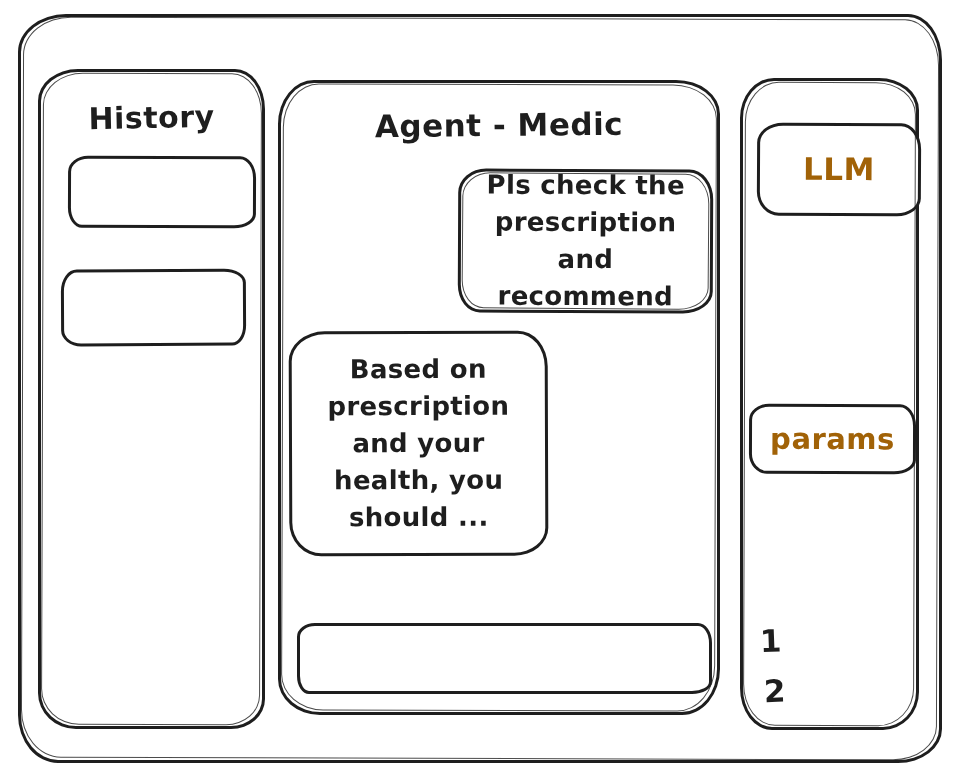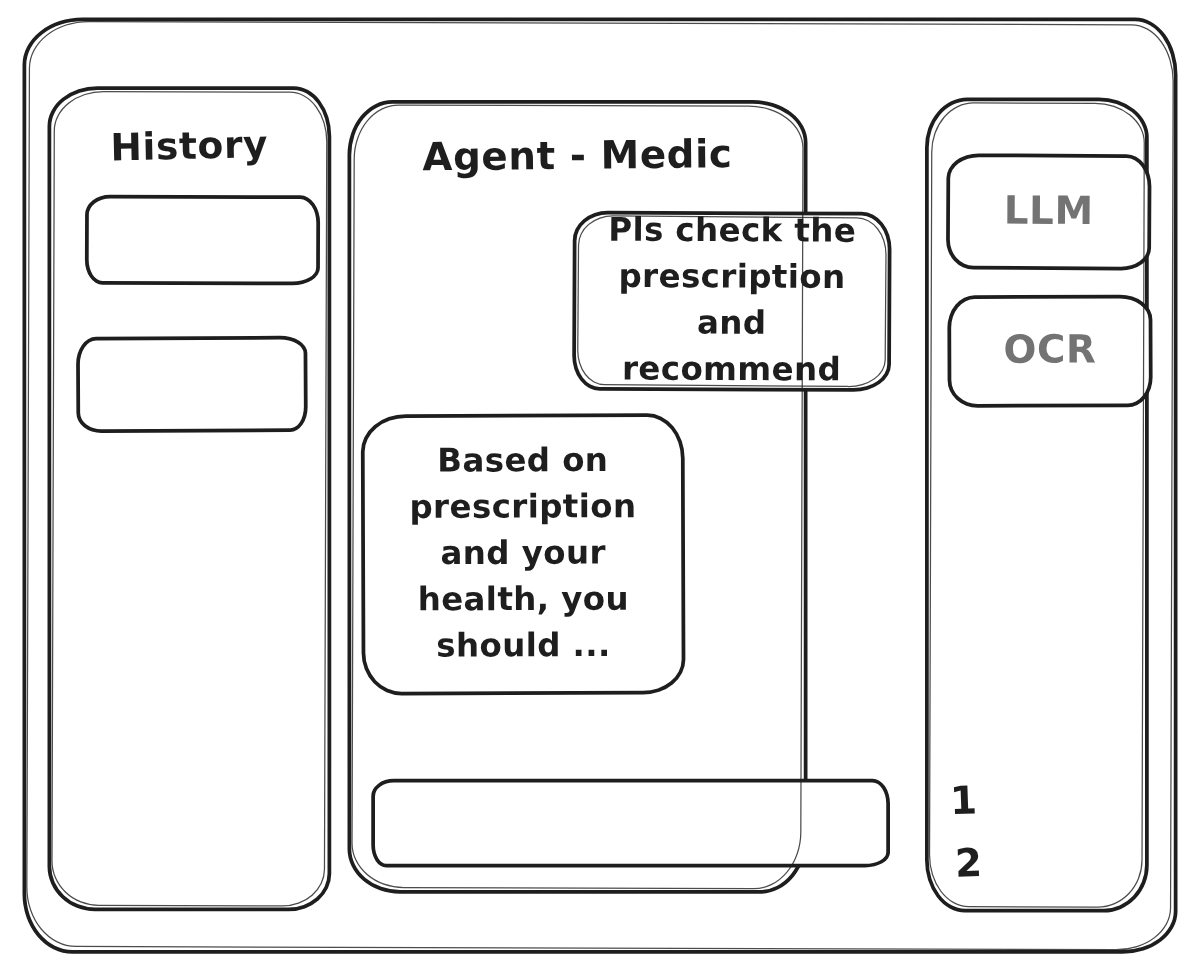--- a/index.html
+++ b/index.html
@@ -16,21 +16,21 @@
   .dbl::after {
     content:""; position:absolute; inset:1px; pointer-events:none;
     border:1.4px solid rgba(30,30,30,.8); border-radius:inherit;
     transform:rotate(.18deg);
   }
 
   .frame   { left:18px;  top:14px; width:924px; height:749px; border-width:3.5px;
              border-radius:48px 34px 44px 40px / 38px 46px 34px 48px; }
   .history { left:35px;  top:66px; width:227px; height:660px;
              border-radius:40px 30px 34px 38px / 32px 40px 30px 36px; }
-  .chat    { left:275px; top:77px; width:368px; height:635px;
+  .chat    { left:275px; top:77px; width:442px; height:635px;
              border-radius:36px 44px 38px 42px / 44px 34px 46px 36px;padding-left:36px; }
   .tools   { left:737px; top:75px; width:179px; height:652px;
              border-radius:34px 40px 36px 32px / 40px 32px 38px 42px; }
 
   .panel-title {
     position:absolute; left:0; width:100%; text-align:center;
     font-weight:600; letter-spacing:.5px;
   }
   .history .panel-title { top:28px; font-size:30px; transform:rotate(-1.2deg); }
   .chat .panel-title    { top:24px; font-size:31px; transform:rotate(-0.6deg); }
@@ -63,21 +63,21 @@
     background:#fff; border:3px solid #1e1e1e; outline:none;
     border-radius:18px 14px 20px 12px / 14px 20px 12px 18px;
     font:600 24px "DejaVu Sans","Liberation Sans",sans-serif; color:#1e1e1e;
     padding:0 18px;
   }
 
   .tool-btn {
     position:absolute; background:#fff; border:3px solid #1e1e1e; cursor:pointer;
     display:flex; align-items:center; justify-content:center; text-align:center;
     font-family:"DejaVu Sans","Liberation Sans",sans-serif;
-    font-weight:600; color:#737373; letter-spacing:.5px; line-height:1.4;
+    font-weight:600; color:#a16207; letter-spacing:.5px; line-height:1.4;
   }
   .tool-btn.llm    { left:14px; top:42px;  width:164px; height:93px; font-size:31px;
              border-radius:26px 20px 24px 22px / 20px 26px 18px 24px; transform:rotate(.3deg); }
   .tool-btn.ocr    { left:15px; top:155px; width:164px; height:90px; font-size:31px;
              border-radius:22px 26px 20px 24px / 26px 20px 24px 22px; transform:rotate(-.2deg); }
   .tool-btn.params { left:6px;  top:323px; width:167px; height:70px; font-size:29px;
              border-radius:20px 16px 22px 18px / 16px 22px 14px 20px; transform:rotate(.2deg); }
   .tool-btn.doc    { left:11px; top:430px; width:167px; height:125px; font-size:29px;
              padding:0 20px; border-radius:28px 24px 26px 22px / 24px 28px 22px 26px;
              transform:rotate(-.25deg); }
@@ -113,19 +113,19 @@
 prescription
 and your
 health, you
 should ...</div>
 
       <input class="chat-input" type="text" value="" style="">
     </main>
 
     <aside class="sketch tools dbl" style="left:719px; top:61px;">
       <button class="tool-btn llm">LLM</button>
-      <button class="tool-btn ocr">OCR</button>
+      <button class="tool-btn params">params</button>
       <div class="doc-num n1">1</div>
       <div class="doc-num n2">2</div>
     </aside>
 
   </div>
 </div>
 
 </body></html>

